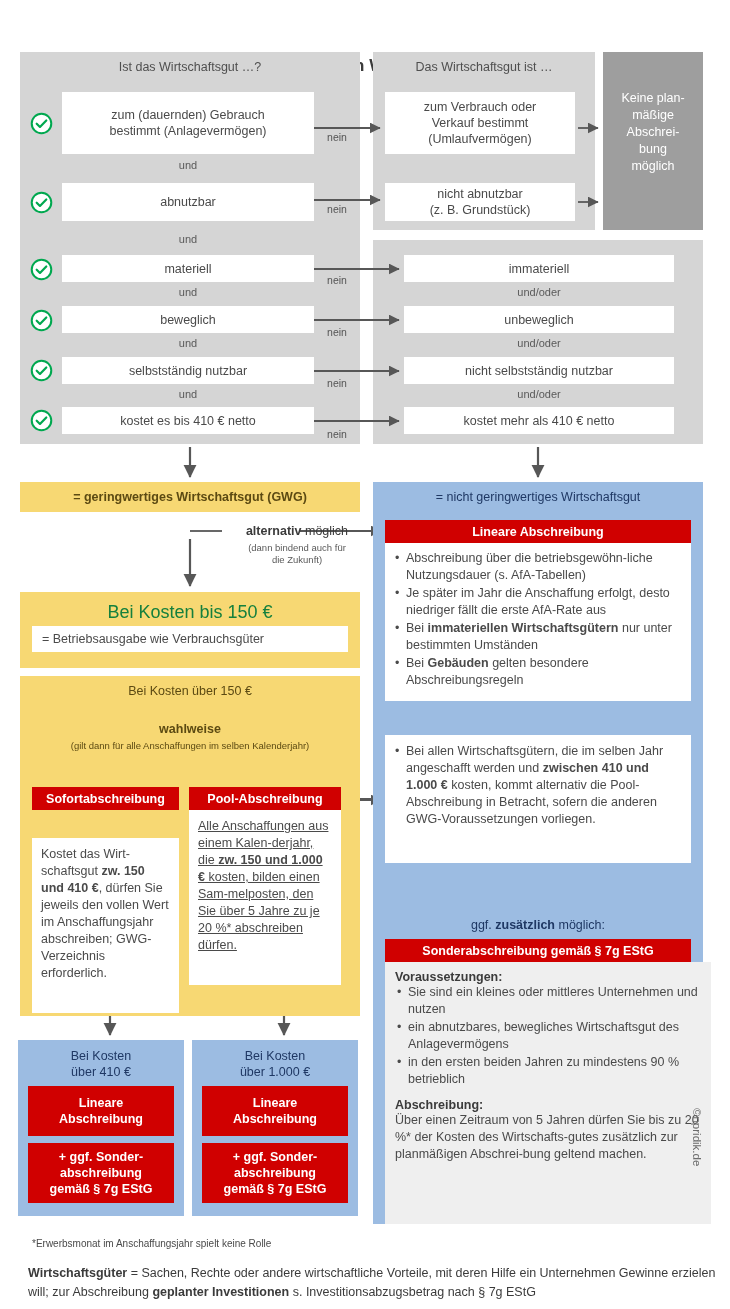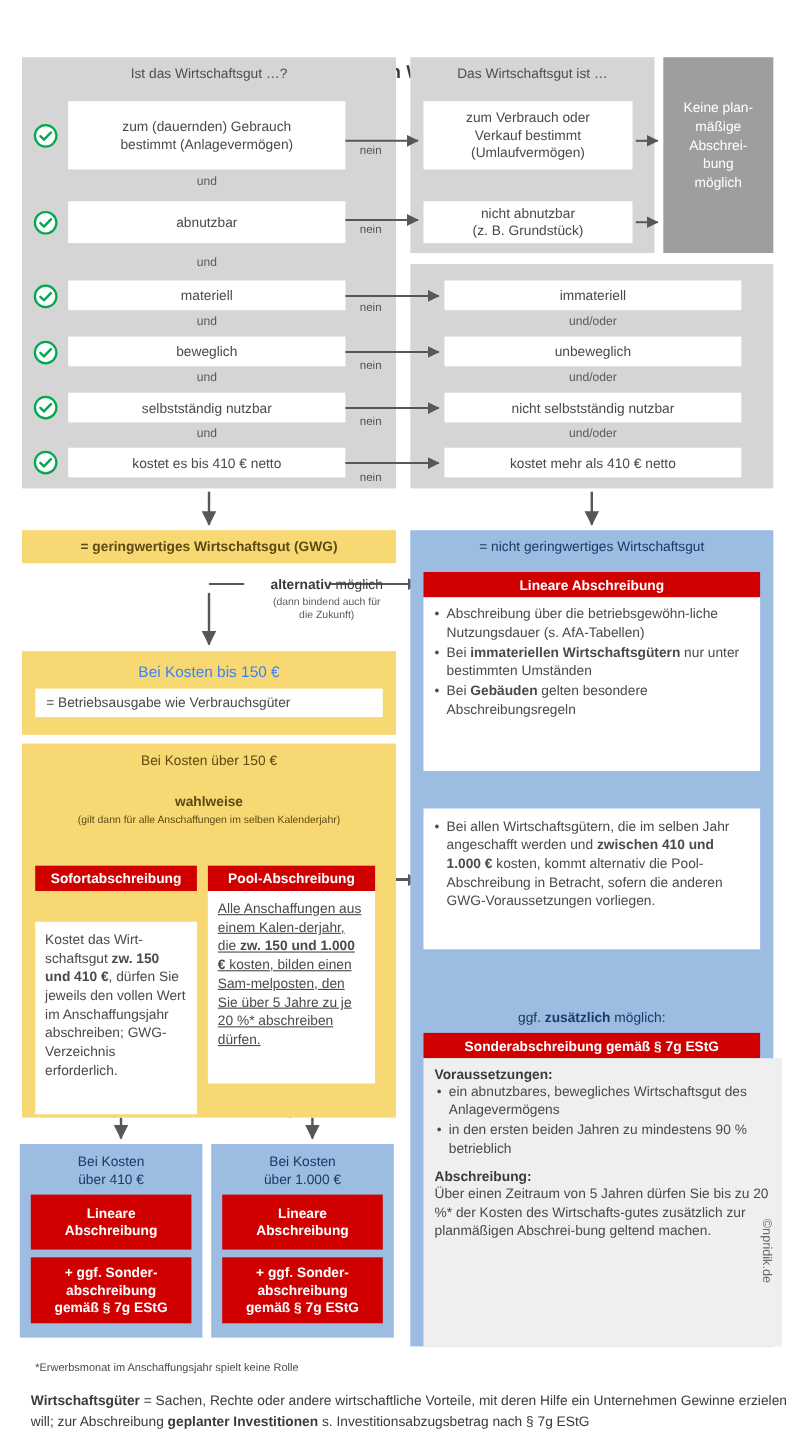--- a/index.html
+++ b/index.html
@@ -88,21 +88,21 @@
   #yellow-head {
     left: 20px; top: 482px; width: 340px; height: 30px;
     display: flex; align-items: center; justify-content: center;
     font-size: 12.5px; font-weight: bold; color: #5c4a12;
   }
   #yellow-150 {
     left: 20px; top: 592px; width: 340px; height: 76px;
   }
   #yellow-150-title {
     left: 20px; top: 602px; width: 340px;
-    text-align: center; font-size: 14px; color: #3b82f6;
+    text-align: center; font-size: 18px; color: #15803d;
   }
   #yellow-150-inner {
     left: 32px; top: 626px; width: 316px; height: 26px;
     background: #ffffff;
     display: flex; align-items: center;
     padding-left: 10px;
     box-sizing: border-box;
     font-size: 12.5px; color: #4a4a4a;
   }
   #yellow-over150 {
@@ -370,36 +370,38 @@
 <div class="abs redbar" id="pool-bar">Pool-Abschreibung</div>
 <div class="abs whitecard" id="pool-body"><span>Alle Anschaffungen aus einem Kalen-derjahr, die </span><b>zw. 150 und 1.000 €</b><span> kosten, bilden einen Sam-melposten, den Sie über 5 Jahre zu je 20 %* abschreiben dürfen.</span></div>
 
 <div class="abs blue" id="blue-col"></div>
 <div class="abs" id="blue-head">= nicht geringwertiges Wirtschaftsgut</div>
 
 <div class="abs redbar" id="lin-bar">Lineare Abschreibung</div>
 <div class="abs whitecard" id="lin-body">
     <ul class="bul">
       <li><span>Abschreibung über die betriebsgewöhn-liche Nutzungsdauer (s. AfA-Tabellen)</span></li>
+      <li><span>Je später im Jahr die Anschaffung erfolgt, desto niedriger fällt die erste AfA-Rate aus</span></li>
       <li><span>Bei </span><b>immateriellen Wirtschaftsgütern</b><span> nur unter bestimmten Umständen</span></li>
       <li><span>Bei </span><b>Gebäuden</b><span> gelten besondere Abschreibungsregeln</span></li>
     </ul>
   </div>
 
 <div class="abs whitecard" id="pool-note">
     <ul class="bul">
       <li><span>Bei allen Wirtschaftsgütern, die im selben Jahr angeschafft werden und </span><b>zwischen 410 und 1.000 €</b><span> kosten, kommt alternativ die Pool-Abschreibung in Betracht, sofern die anderen GWG-Voraussetzungen vorliegen.</span></li>
     </ul>
   </div>
 
 <div class="abs" id="ggf"><span>ggf. </span><b>zusätzlich</b><span> möglich:</span></div>
 <div class="abs redbar" id="sonder-bar">Sonderabschreibung gemäß § 7g EStG</div>
 <div class="abs" id="sonder-body">
     <div style="font-weight: bold; font-size: 12.5px; color: rgb(59, 59, 59);">Voraussetzungen:</div>
     <ul class="bul" style="font-size: 12.5px; line-height: 17px;">
+      <li>Sie sind ein kleines oder mittleres Unternehmen und nutzen</li>
       <li>ein abnutzbares, bewegliches Wirtschaftsgut des Anlagevermögens</li>
       <li>in den ersten beiden Jahren zu mindestens 90 % betrieblich</li>
     </ul>
     <div style="font-weight: bold; font-size: 12.5px; margin-top: 9px; color: rgb(59, 59, 59);">Abschreibung:</div>
     <div style="font-size: 12.5px; line-height: 17px;">Über einen Zeitraum von 5 Jahren dürfen Sie bis zu 20 %* der Kosten des Wirtschafts-gutes zusätzlich zur planmäßigen Abschrei-bung geltend machen.</div>
   </div>
 
 <div class="abs blue" id="bb-left">
   <div class="bb-title" id="bbt0">Bei Kosten<br>über 410 €</div>
   <div class="bb-red" id="bbr0a" style="margin:6px 10px 0 10px; height:50px;">Lineare<br>Abschreibung</div>

